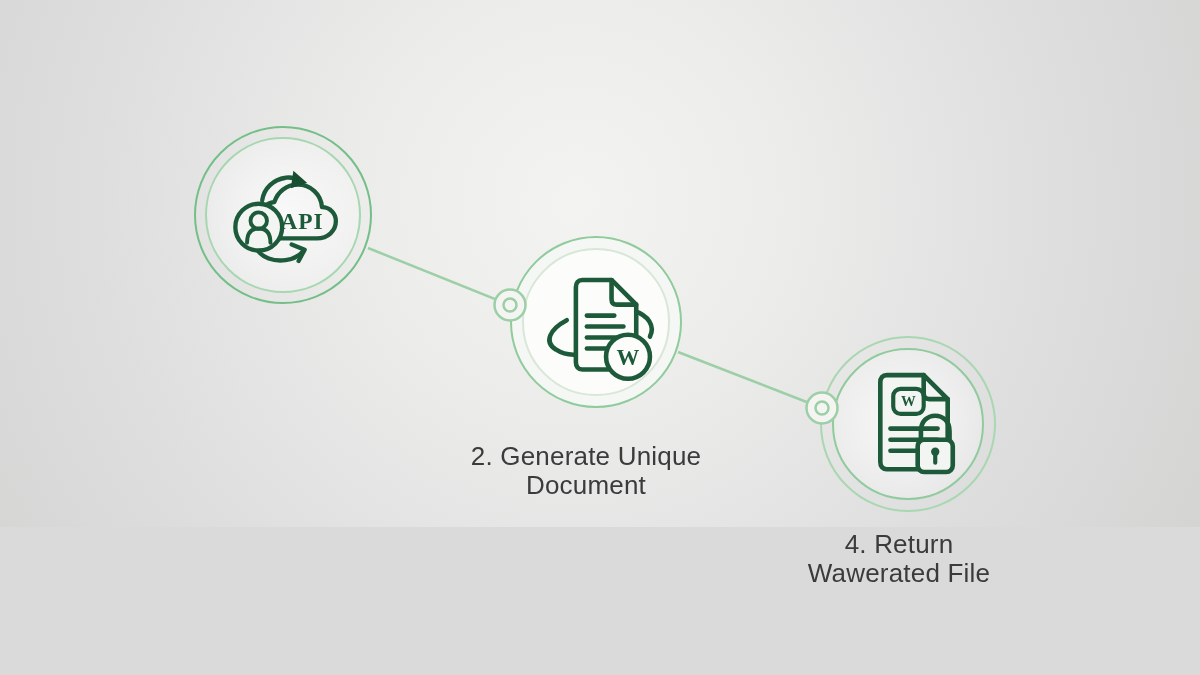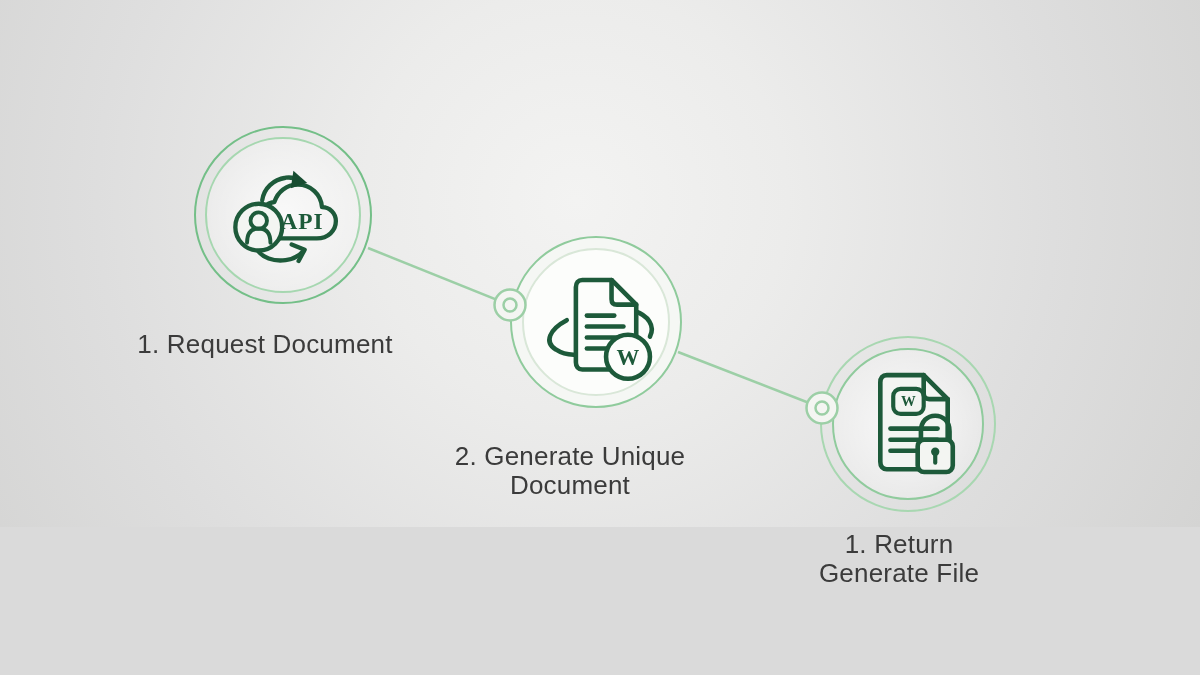--- a/index.html
+++ b/index.html
@@ -58,21 +58,21 @@
     position: absolute;
     z-index: 4;
     width: 320px;
     text-align: center;
     font-size: 26px;
     line-height: 29px;
     color: #3b3b3b;
     letter-spacing: 0.2px;
   }
   .l1 { left: 105px; top: 330px; }
-  .l2 { left: 410px; top: 442px; }
+  .l2 { left: 426px; top: 442px; }
   .l3 { left: 739px; top: 530px; }
 
   .serif-glyph {
     font-family: "Liberation Serif", "DejaVu Serif", serif;
     font-weight: bold;
   }
 </style>
 </head>
 <body>
 
@@ -145,24 +145,23 @@
       <circle cx="510" cy="305" r="15.5" fill="#f4f5f2" stroke="#9ccfa6" stroke-width="2.5"></circle>
       <circle cx="510" cy="305" r="6.5" fill="#f4f5f2" stroke="#9ccfa6" stroke-width="2.5"></circle>
     </g>
     <g>
       <circle cx="822" cy="408" r="15.5" fill="#f4f5f2" stroke="#9ccfa6" stroke-width="2.5"></circle>
       <circle cx="822" cy="408" r="6.5" fill="#f4f5f2" stroke="#9ccfa6" stroke-width="2.5"></circle>
     </g>
   </svg>
 
   <div class="label l1">
-    <div>1. Request Document</div>
   </div>
   <div class="label l2">
     <div>2. Generate Unique</div>
     <div>Document</div>
   </div>
   <div class="label l3">
-    <div>1. Return</div>
-    <div>Generate File</div>
+    <div>4. Return</div>
+    <div>Wawerated File</div>
   </div>
 
 </div>
 
 </body></html>

